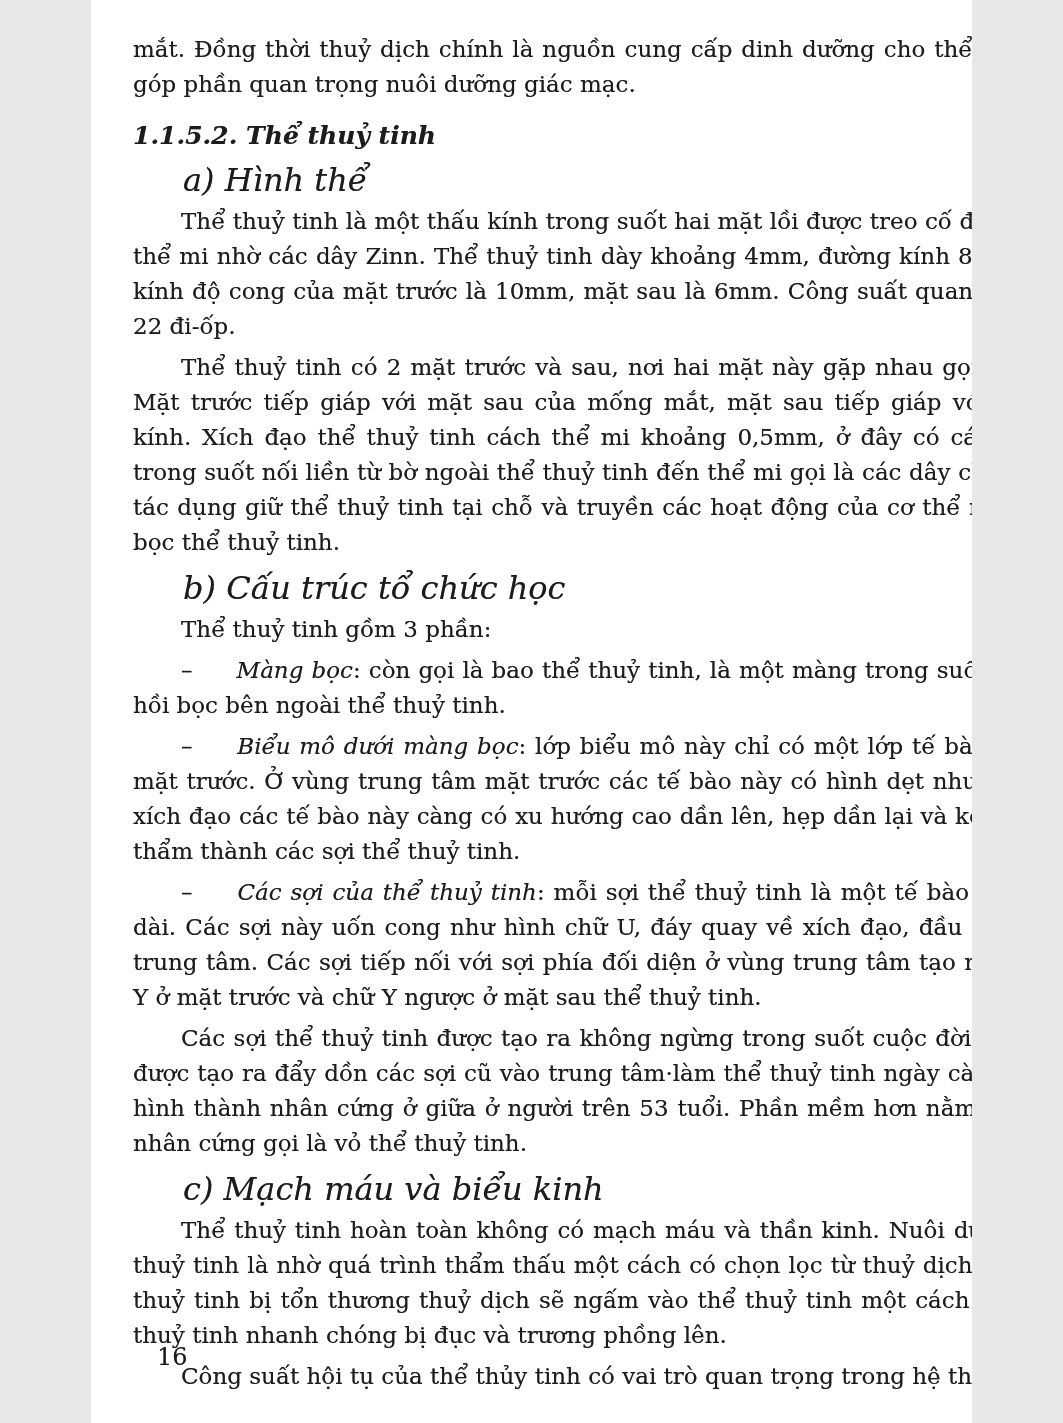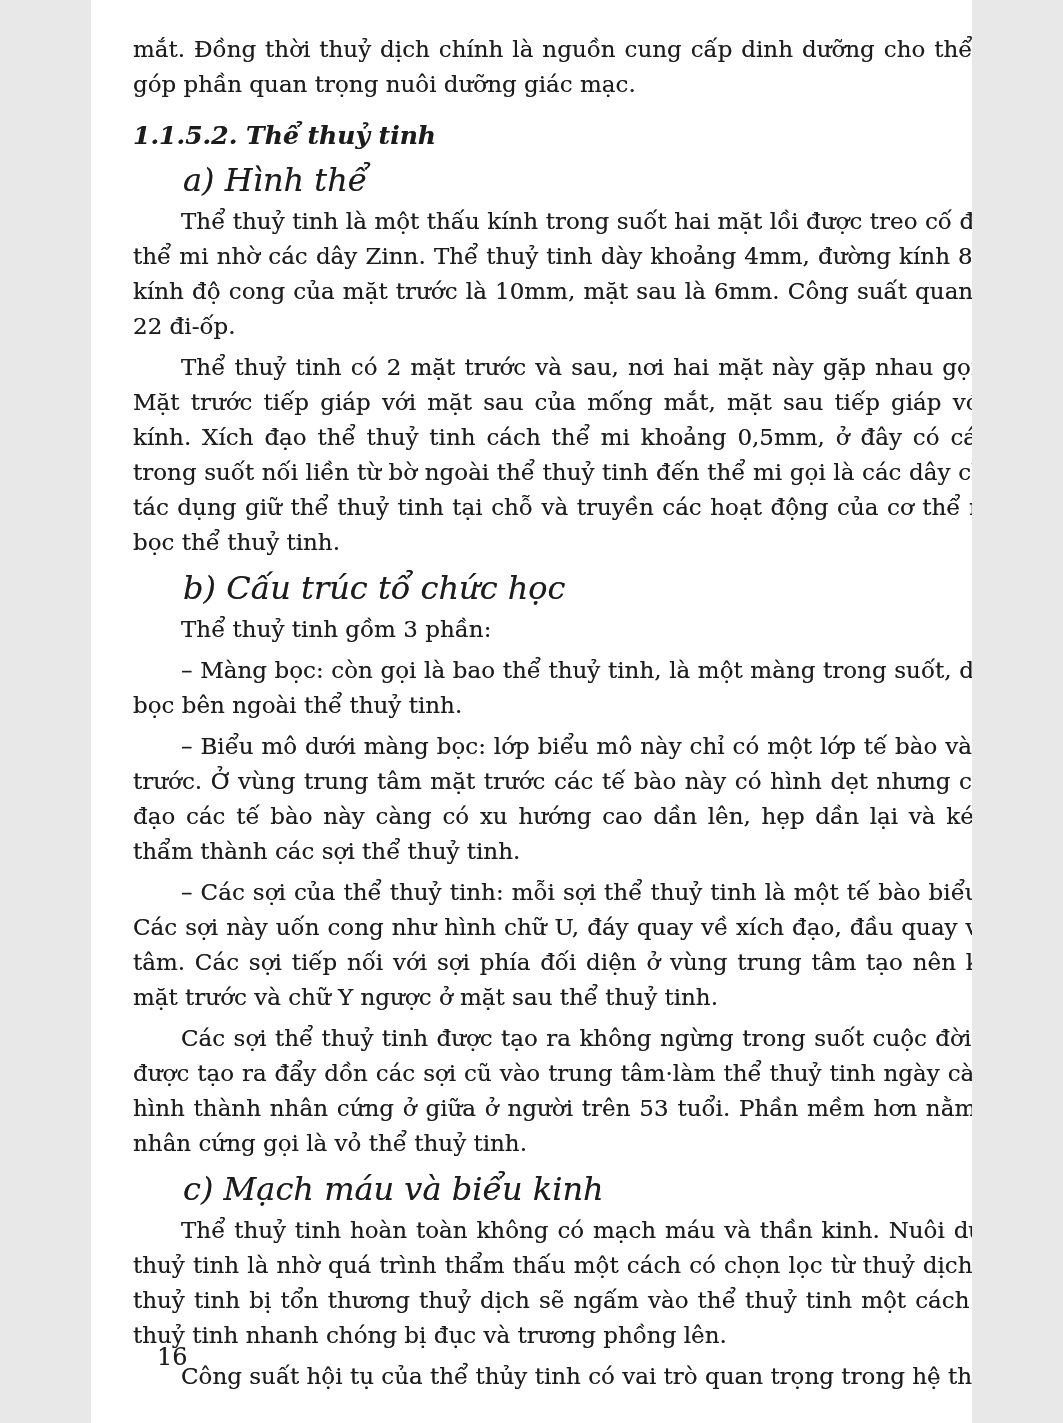--- a/index.html
+++ b/index.html
@@ -41,20 +41,22 @@
     line-height: 32px;
   }
   h3.sub-heading {
     margin: 12px 0 8px 50px;
     font-size: 32px;
     font-style: italic;
     font-weight: normal;
     line-height: 32px;
   }
   .term {
+    font-style: italic;
+    margin-left: 36px;
   }
   .page-number {
     position: absolute;
     left: 66px;
     top: 1340px;
     font-size: 24px;
   }
 </style>
 </head>
 <body>

